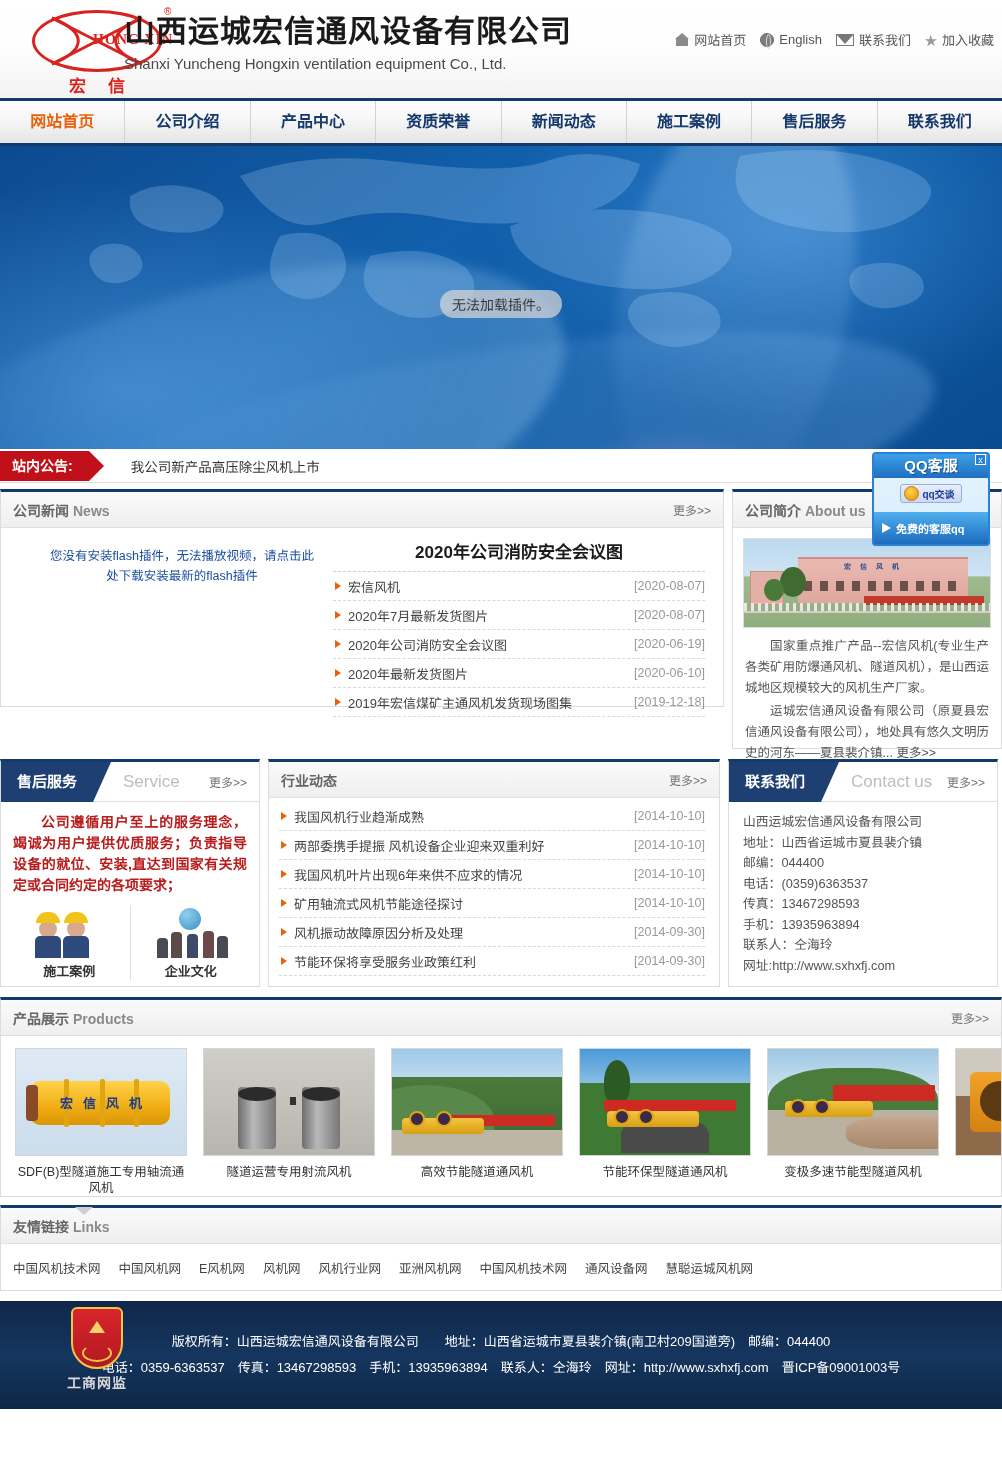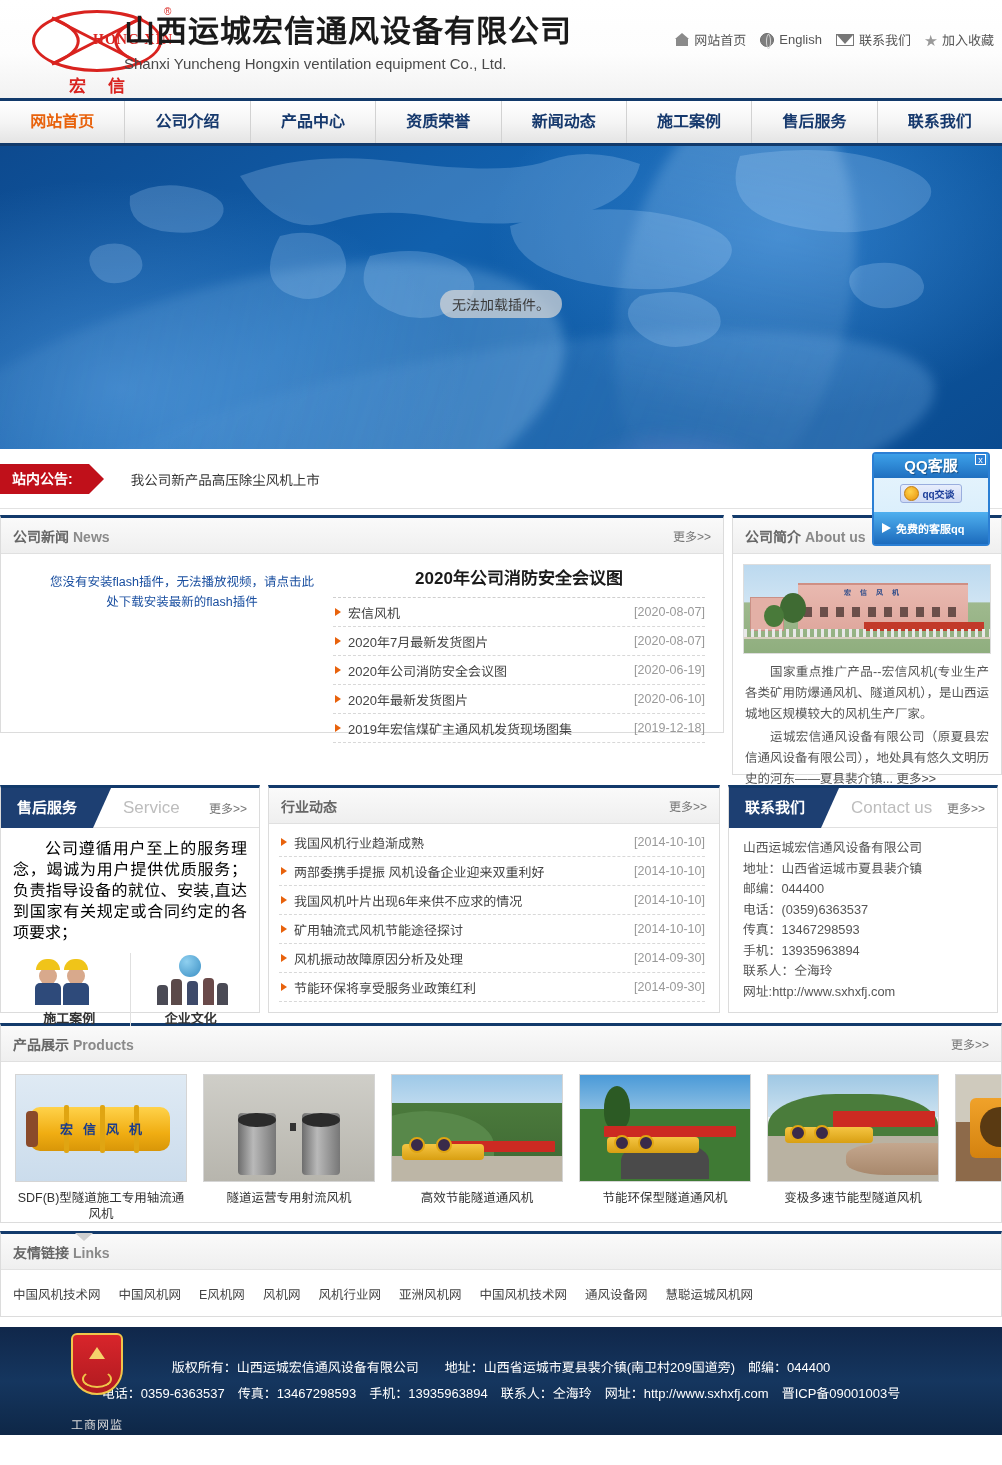--- a/index.html
+++ b/index.html
@@ -149,21 +149,21 @@
          background:radial-gradient(closest-side,rgba(200,170,255,.32),rgba(0,0,0,0)); }
   .plugin-msg {
     position:absolute; left:50%; top:144px; transform:translateX(-50%);
     background:rgba(215,215,215,.72); color:#3a3a3a;
     font-size:14px; padding:4px 12px; border-radius:14px;
     white-space:nowrap;
   }
 
   
   .announce {
-    width:1002px; height:60px; position:relative;
+    width:1002px; height:34px; position:relative;
     border-bottom:1px solid #e2e2e2;
     display:flex; align-items:center;
   }
   .ann-tag {
     height:30px; background:#c0101a; color:#fff;
     font-size:14px; font-weight:bold; line-height:30px;
     padding:0 16px 0 12px; position:relative;
     margin-left:0;
   }
   .ann-tag:after {
@@ -272,22 +272,22 @@
   }
   .about-text {
     padding:0 12px; font-size:12.5px; line-height:21px;
     color:#555; text-align:justify;
   }
   .about-text p { text-indent:2em; margin-bottom:2px; }
 
   
   .svc-panel { width:260px; height:228px; }
   .svc-text {
-    padding:10px 12px 6px 12px; font-size:16px;
-    line-height:21px; color:#000000; text-indent:2em; text-align:justify;
+    padding:10px 12px 6px 12px; font-size:14px;
+    line-height:21px; color:#b91c1c; text-indent:2em; text-align:justify;font-weight:bold;
   }
   .svc-imgs { display:flex; padding:4px 8px 0 8px; }
   .svc-cell { flex:1; text-align:center; }
   .svc-cell:first-child { border-right:1px solid #e0e0e0; }
   .svc-thumb {
     width:96px; height:52px; margin:0 auto 3px auto;
     position:relative; overflow:hidden; background:#fff;
   }
   .worker { position:absolute; bottom:0; }
   .w-head { width:18px; height:18px; border-radius:50%; background:#d8a98c; }
@@ -424,21 +424,21 @@
     position:absolute; left:50%; top:12px; transform:translateX(-50%);
     width:0; height:0;
     border-left:8px solid transparent; border-right:8px solid transparent;
     border-bottom:12px solid #f5d36b;
   }
   .badge-ring {
     position:absolute; left:50%; bottom:5px; transform:translateX(-50%);
     width:30px; height:18px; border:2px solid #f0c64a;
     border-radius:50%; border-top-color:transparent;
   }
-  .badge-cap { font-size:12px; color:#d9d9d9; margin-top:20px; letter-spacing:1px; }
+  .badge-cap { font-size:14px; color:#d9d9d9; margin-top:3px; letter-spacing:1px;font-weight:bold; }
   .foot-text { text-align:center; font-size:13px; line-height:26px; }
 </style>
 </head>
 <body>
 
 <div class="header">
   <a class="logo-wrap" href="#">
     <div class="logo-oval"></div>
     <svg class="logo-x" viewBox="0 0 130 62">
       <path d="M20 8 C55 22, 55 40, 20 54" stroke="#d9231f" stroke-width="3" fill="none"></path>

